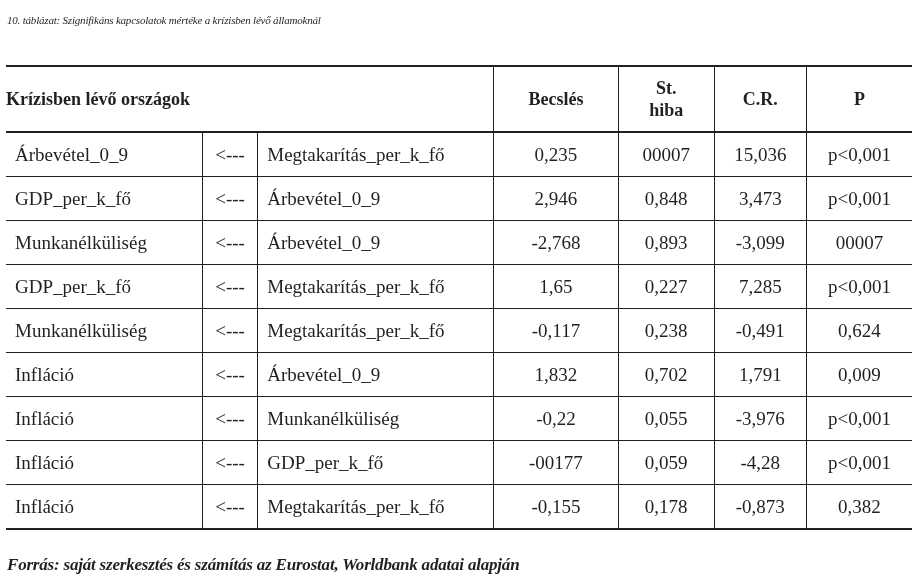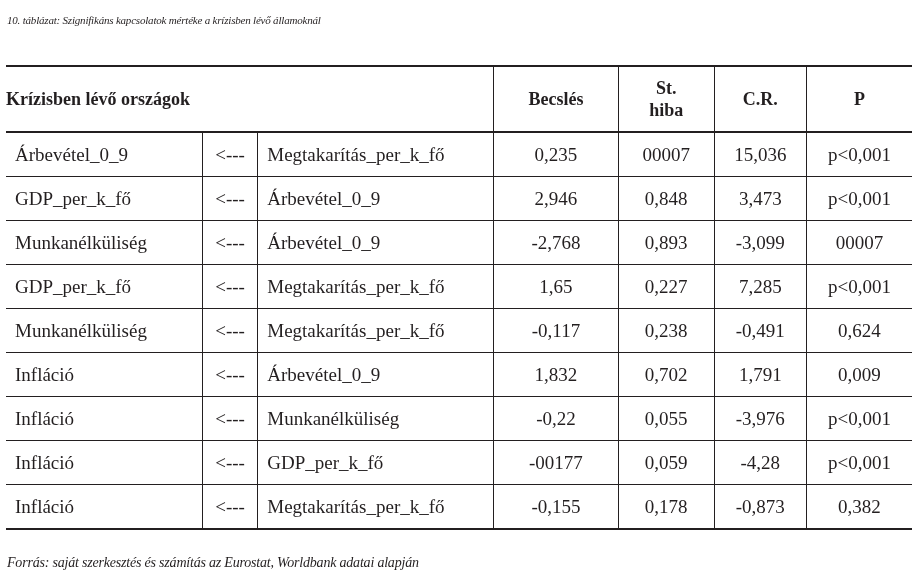--- a/index.html
+++ b/index.html
@@ -8,22 +8,23 @@
       font-family: "Liberation Serif", "DejaVu Serif", serif;
       color: #231f20;
     }
     .caption {
       position: absolute; left: 7px; top: 14px;
       font-style: italic; font-size: 11px; letter-spacing: -0.2px;
       font-family: "Liberation Serif", serif;
     }
     .source {
       position: absolute; left: 7px; top: 555px;
-      font-style: italic; font-size: 14px; letter-spacing: -0.2px;
+      font-style: italic; font-size: 17px; letter-spacing: -0.2px;
       font-family: "Liberation Serif", serif;
+      font-weight: bold;
     }
     table {
       position: absolute; left: 6px; top: 65px;
       border-collapse: collapse; width: 906px;
       font-size: 19px;
     }
     thead th {
       font-weight: bold; height: 64px; font-size: 18px;
       border-top: 2px solid #231f20; border-bottom: 2px solid #231f20;
       text-align: center; line-height: 22px; padding: 0;

